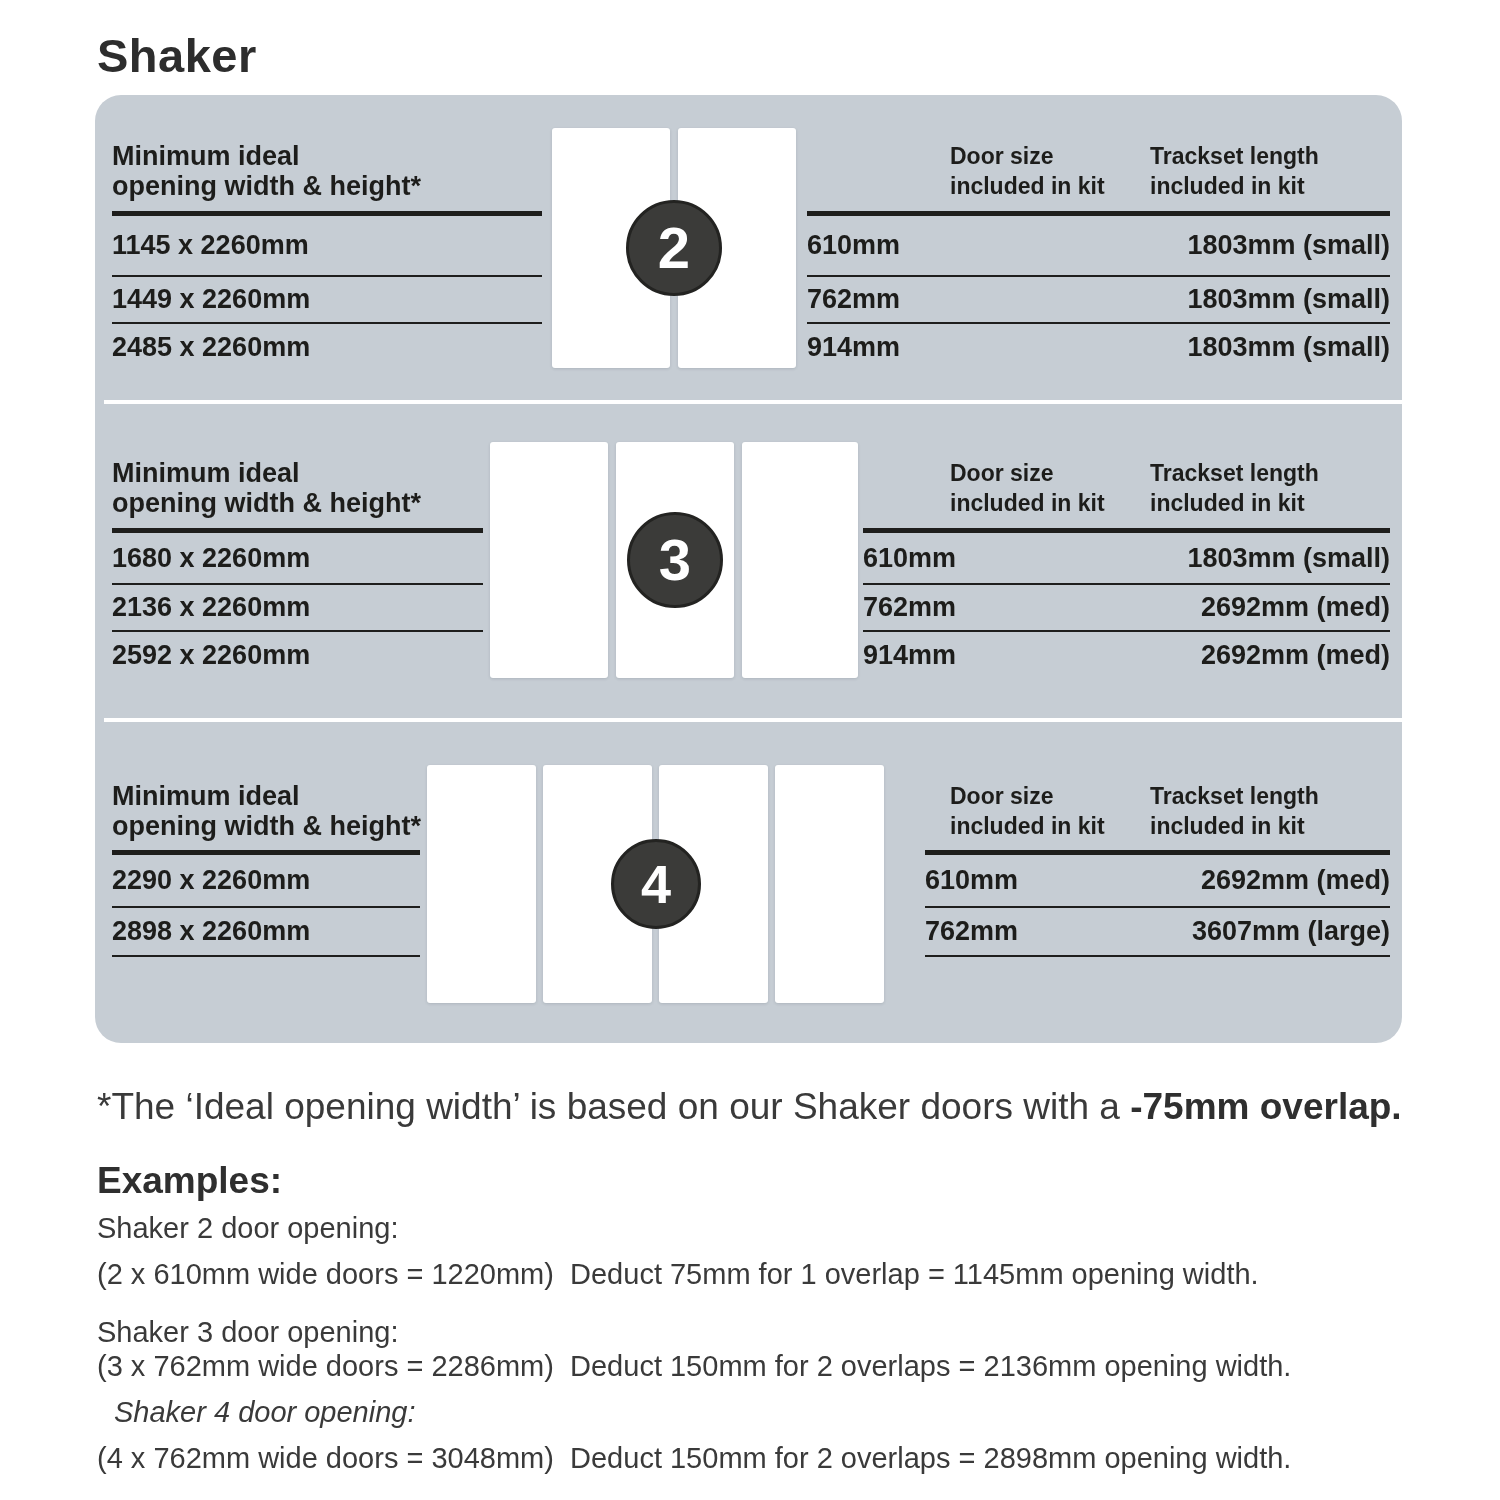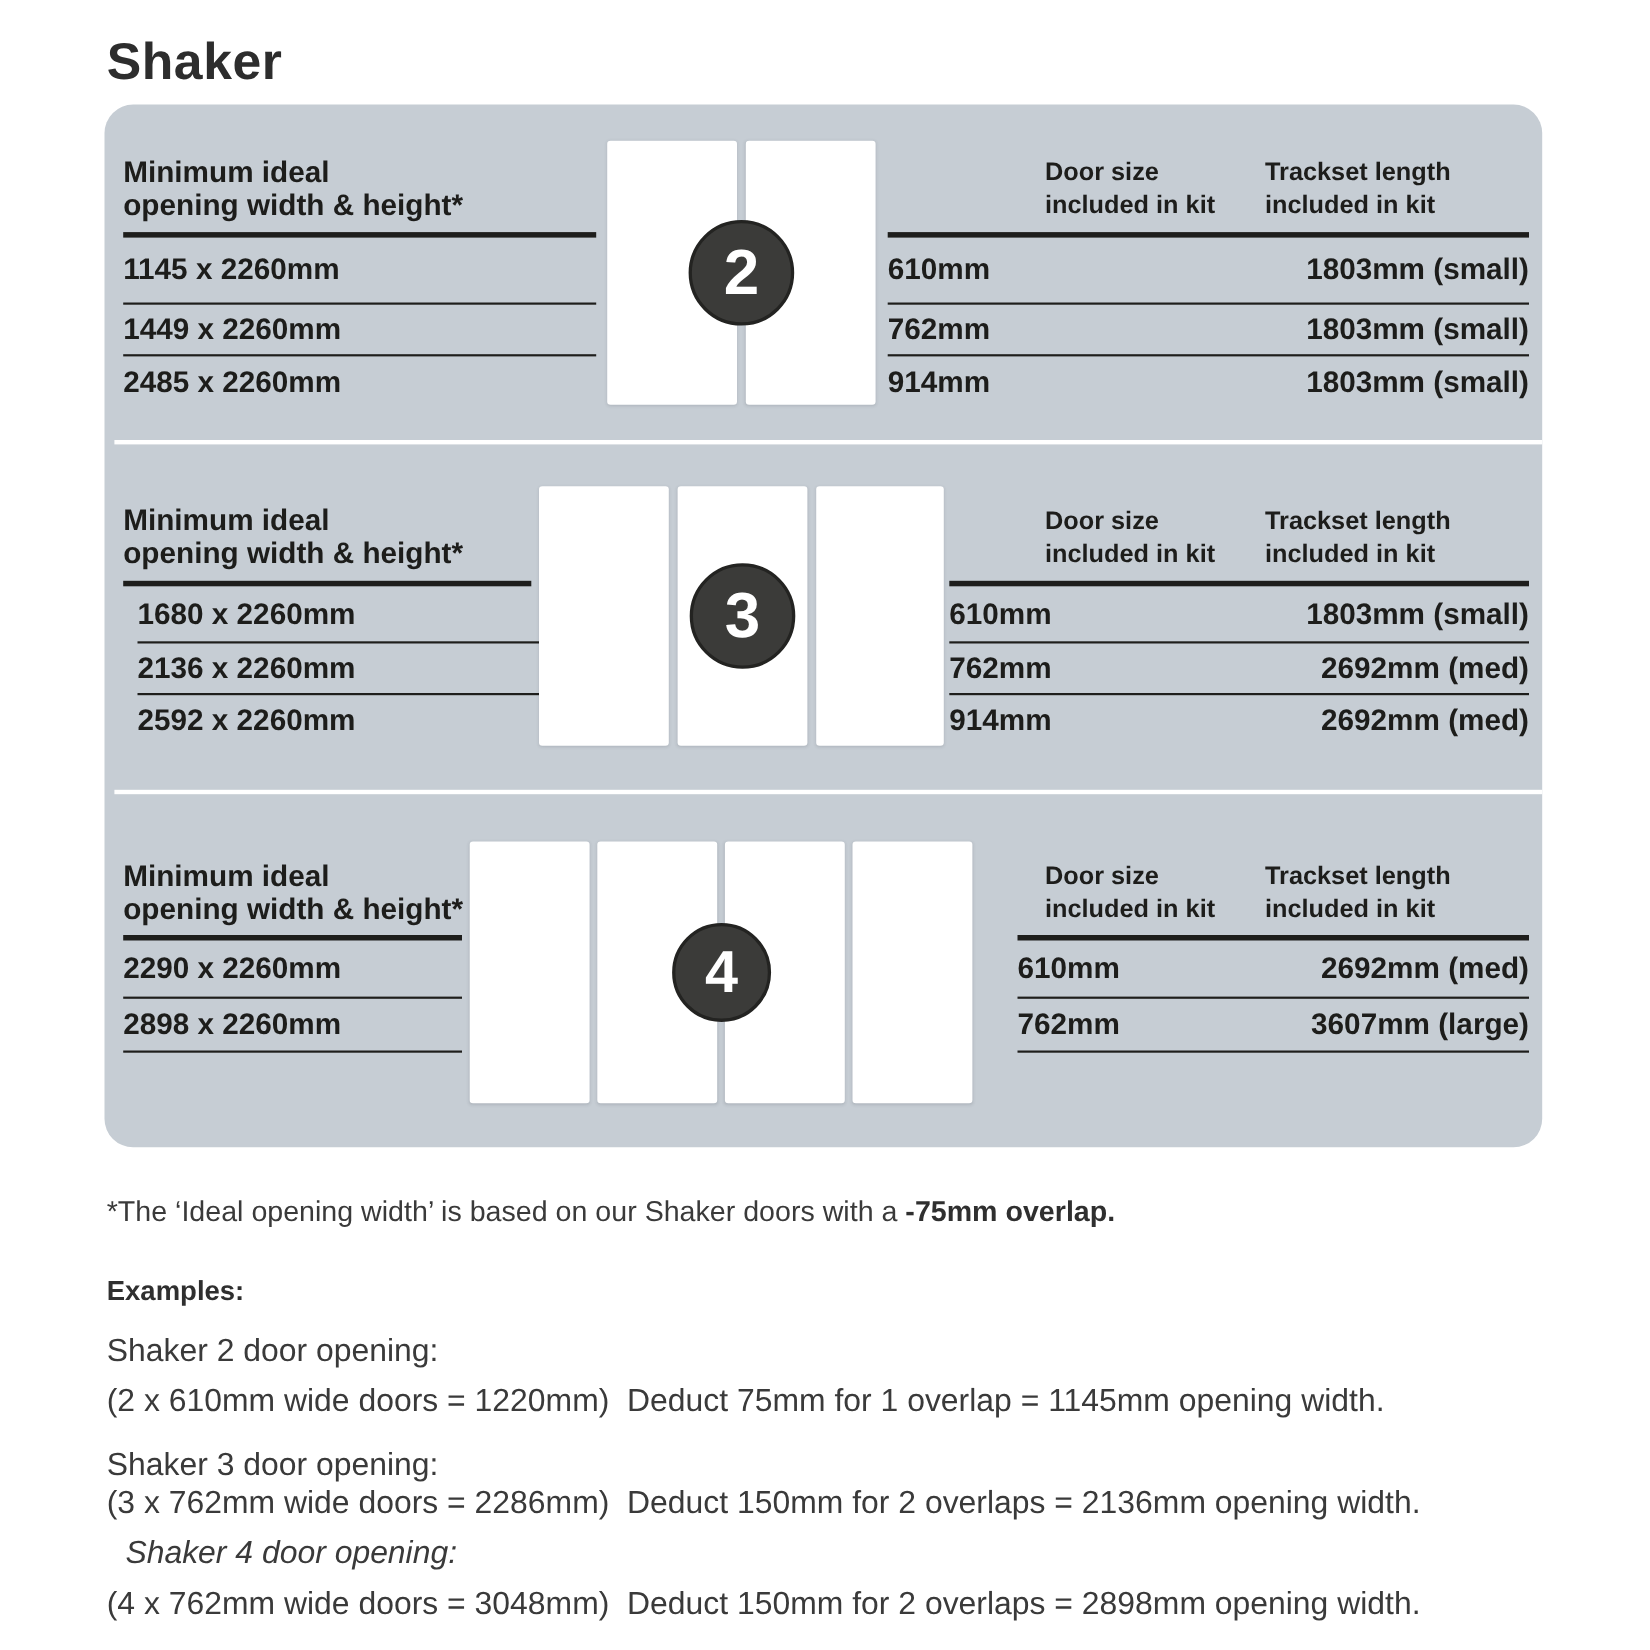--- a/index.html
+++ b/index.html
@@ -32,23 +32,23 @@
   .rows .row.noline{border-bottom:none;}
   .cell-door{text-align:left;}
   .cell-track{flex:1;text-align:right;}
 
   .door{background:#ffffff;border-radius:3px;box-shadow:0 1px 3px rgba(40,50,60,.15);}
 
   .badge{background:var(--badge-bg);border:3px solid var(--badge-ring);border-radius:50%;
     display:flex;align-items:center;justify-content:center;}
   .badge span{color:#ffffff;font-size:58px;font-weight:700;line-height:1;}
 
-  .footnote{font-size:26px;color:var(--text-body);}
+  .footnote{font-size:37px;color:var(--text-body);}
   .footnote strong{font-weight:700;color:#2f2f2f;}
-  .examples-heading{font-size:25px;font-weight:700;color:#2f2f2f;}
+  .examples-heading{font-size:37px;font-weight:700;color:#2f2f2f;}
   .example-line{font-size:29px;color:var(--text-body);white-space:pre-wrap;}
 </style>
 </head>
 <body>
 
 <h1 class="page-title abs">Shaker</h1>
 
 <div class="panel abs">
 
   <div class="sec-header abs" style="left:17px;top:46px;">
@@ -111,21 +111,21 @@
     <div>included in kit</div>
   </div>
   <div class="col-header abs" style="left:1055px;top:363px;">
     <div>Trackset length</div>
     <div>included in kit</div>
   </div>
 
   <div class="thick abs" style="left:17px;top:433px;width:371px;"></div>
   <div class="thick abs" style="left:768px;top:433px;width:527px;"></div>
 
-  <div class="rows abs" style="left:30px;top:438px;width:371px;">
+  <div class="rows abs" style="left:17px;top:438px;width:371px;">
     <div class="row" style="height:52px;">
         <span>1680 x 2260mm</span>
       </div>
     <div class="row" style="height:47px;">
         <span>2136 x 2260mm</span>
       </div>
     <div class="row noline" style="height:47px;">
         <span>2592 x 2260mm</span>
       </div>
   </div>

